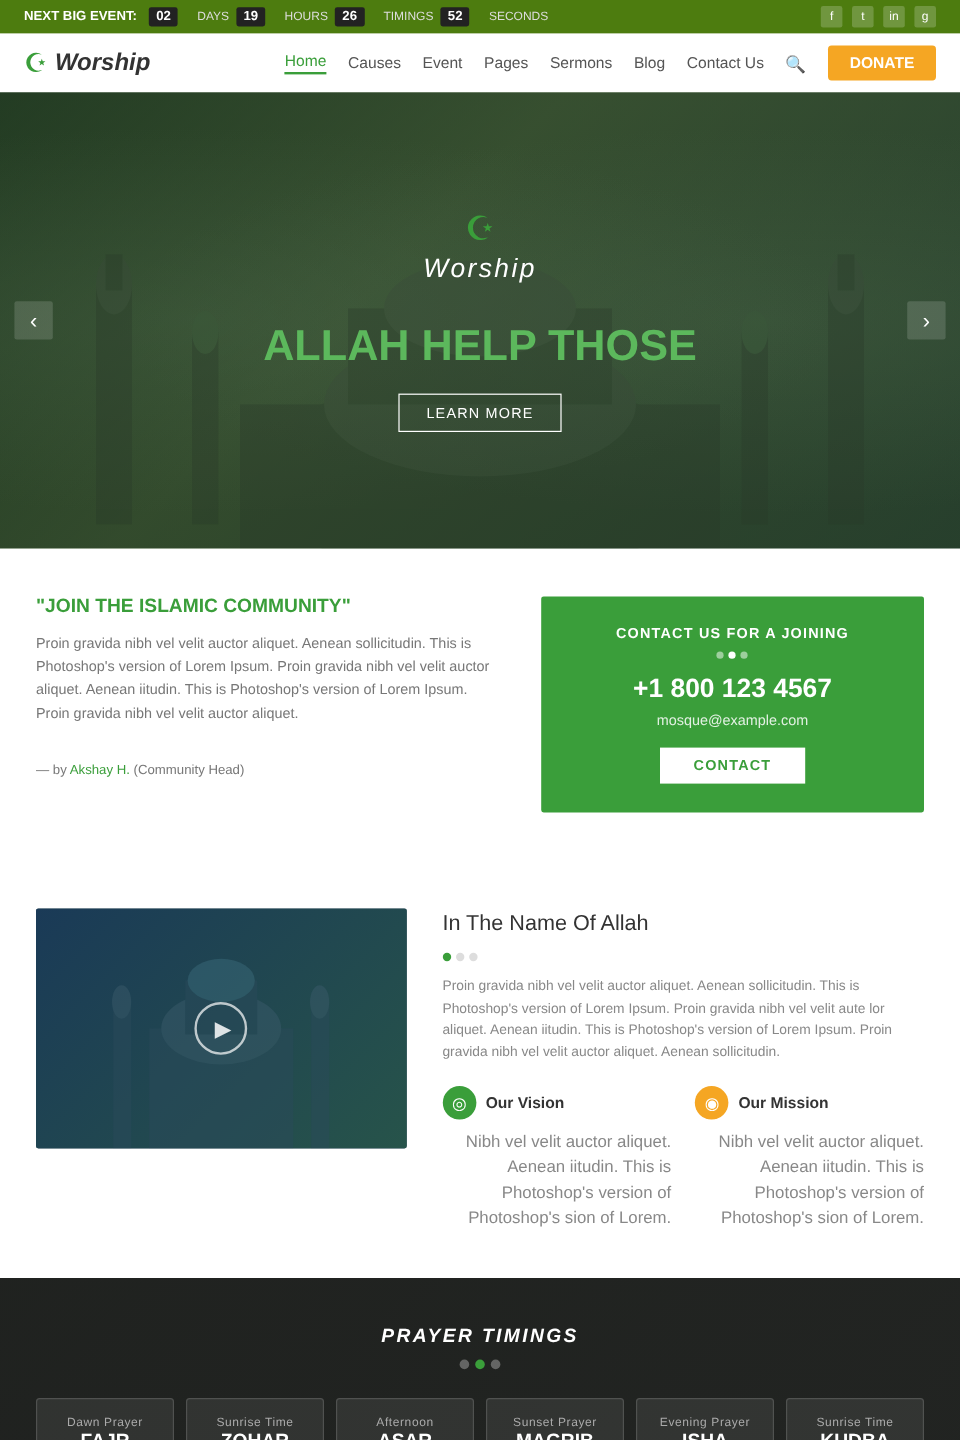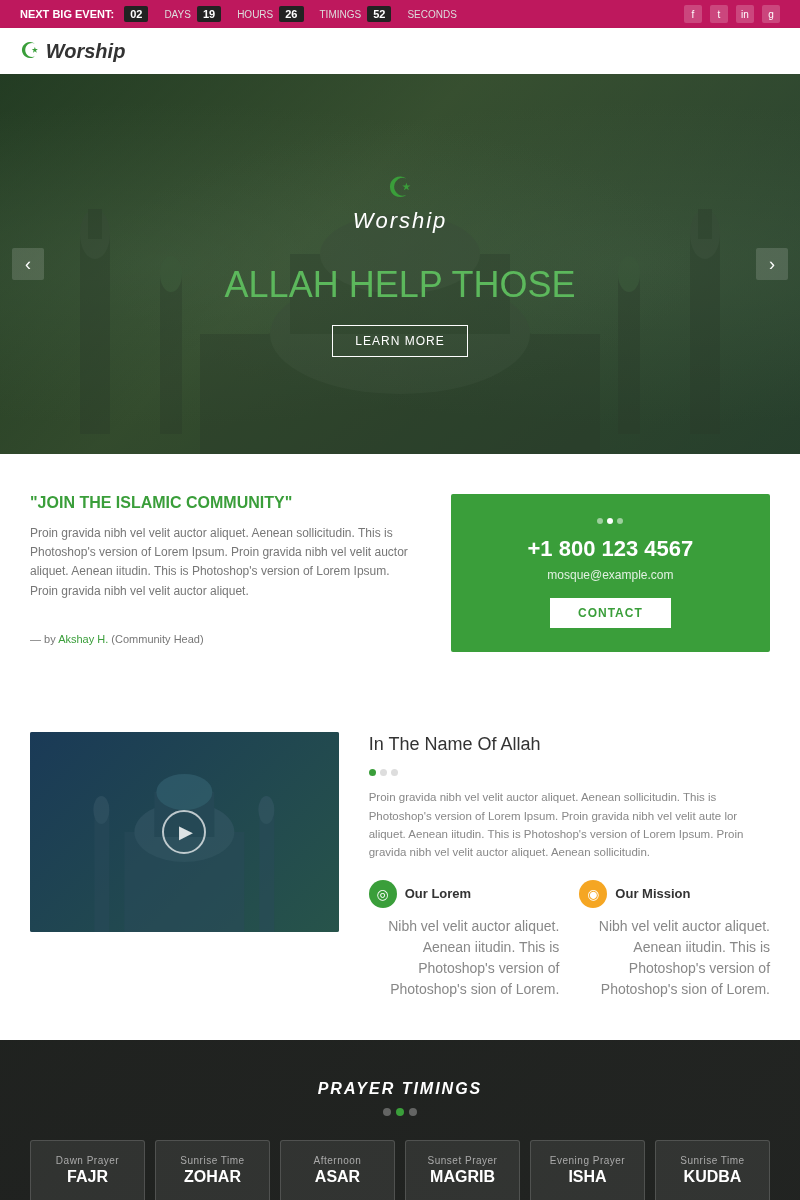--- a/index.html
+++ b/index.html
@@ -1,20 +1,20 @@
 <!DOCTYPE html>
 <html><head>
   <meta charset="utf-8">
   <style>
     * { margin: 0; padding: 0; box-sizing: border-box; }
     body { font-family: Arial, sans-serif; width: 800px; background: #fff; }
 
     
     .top-bar {
-      background: #be185d;
+      background: #4d7c0f;
       color: #fff;
       font-size: 11px;
       padding: 5px 20px;
       display: flex;
       align-items: center;
       justify-content: space-between;
     }
     .top-bar-left { display: flex; align-items: center; gap: 6px; }
     .top-bar-label { font-weight: bold; margin-right: 4px; }
     .countdown-item { display: flex; align-items: center; gap: 16px; }
@@ -55,21 +55,21 @@
     .hero-bg-detail {
       position: absolute; top: 0; left: 0; right: 0; bottom: 0;
       background: 
         radial-gradient(ellipse at 20% 50%, rgba(80,110,80,0.3) 0%, transparent 60%),
         radial-gradient(ellipse at 80% 50%, rgba(80,110,80,0.3) 0%, transparent 60%);
     }
     .hero-content { text-align: center; z-index: 2; }
     .hero-brand { display: flex; flex-direction: column; align-items: center; margin-bottom: 10px; }
     .hero-brand-icon { color: #3a9e3a; font-size: 28px; margin-bottom: 4px; }
     .hero-brand-text { color: #fff; font-size: 22px; font-style: italic; letter-spacing: 2px; }
-    .hero-headline { font-size: 36px; font-weight: normal; line-height: 1.2; margin-bottom: 8px; margin-top: 29px; }
+    .hero-headline { font-size: 36px; font-weight: bold; line-height: 1.2; margin-bottom: 8px; margin-top: 29px; }
     .hero-headline .green { color: #5cb85c; }
     .hero-headline .white { color: #fff; }
     .hero-headline .orange { color: #f5a623; }
     .hero-btn {
       border: 1px solid #fff; color: #fff; background: transparent;
       padding: 8px 22px; font-size: 12px; cursor: pointer; margin-top: 10px; letter-spacing: 1px;
     }
     .hero-arrow {
       position: absolute; top: 50%; transform: translateY(-50%);
       background: rgba(255,255,255,0.15); color: #fff; width: 32px; height: 32px;
@@ -179,20 +179,31 @@
     <div class="social-icon">in</div>
     <div class="social-icon">g</div>
   </div>
 </div>
 
 <nav class="navbar">
   <div class="logo">
     <span class="logo-icon">☪</span>
     <span class="logo-text">Worship</span>
   </div>
+  <div class="nav-links">
+    <a class="nav-link active">Home</a>
+    <a class="nav-link">Causes</a>
+    <a class="nav-link">Event</a>
+    <a class="nav-link">Pages</a>
+    <a class="nav-link">Sermons</a>
+    <a class="nav-link">Blog</a>
+    <a class="nav-link">Contact Us</a>
+    <span class="nav-search">🔍</span>
+    <button class="donate-btn">DONATE</button>
+  </div>
 </nav>
 
 <div class="hero">
   <div class="hero-bg-detail"></div>
 
   <svg style="position:absolute;bottom:0;left:0;width:100%;height:260px;opacity:0.35;" viewBox="0 0 800 260">
     <ellipse cx="400" cy="200" rx="200" ry="80" fill="#2a3a2a"></ellipse>
     <rect x="200" y="140" width="400" height="120" fill="#2a3a2a"></rect>
     <ellipse cx="400" cy="140" rx="130" ry="60" fill="#3a4a3a"></ellipse>
     <rect x="290" y="60" width="220" height="80" fill="#2a3a2a"></rect>
@@ -228,20 +239,21 @@
 
 <div class="community-section">
   <div class="community-text">
     <div class="community-title">"JOIN THE ISLAMIC COMMUNITY"</div>
     <p class="community-body">Proin gravida nibh vel velit auctor aliquet. Aenean sollicitudin. This is Photoshop's version of Lorem Ipsum. Proin gravida nibh vel velit auctor aliquet. Aenean iitudin. This is Photoshop's version of Lorem Ipsum. Proin gravida nibh vel velit auctor aliquet.</p>
     <p class="community-author">
       <span>— by </span><a>Akshay H.</a> <span>(Community Head)</span>
     </p>
   </div>
   <div class="contact-box">
+    <div class="contact-box-title">CONTACT US FOR A JOINING</div>
     <div class="contact-box-dots">
       <div class="dot"></div>
       <div class="dot active"></div>
       <div class="dot"></div>
     </div>
     <div class="contact-phone">+1 800 123 4567</div>
     <div class="contact-email">mosque@example.com</div>
     <button class="contact-btn">CONTACT</button>
   </div>
 </div>
@@ -272,21 +284,21 @@
     <div class="about-dots">
       <div class="about-dot active"></div>
       <div class="about-dot"></div>
       <div class="about-dot"></div>
     </div>
     <p class="about-body">Proin gravida nibh vel velit auctor aliquet. Aenean sollicitudin. This is Photoshop's version of Lorem Ipsum. Proin gravida nibh vel velit aute lor aliquet. Aenean iitudin. This is Photoshop's version of Lorem Ipsum. Proin gravida nibh vel velit auctor aliquet. Aenean sollicitudin.</p>
     <div class="about-features">
       <div class="feature">
         <div class="feature-header">
           <div class="feature-icon green">◎</div>
-          <span class="feature-label">Our Lorem</span>
+          <span class="feature-label">Our Vision</span>
         </div>
         <p class="feature-body">Nibh vel velit auctor aliquet. Aenean iitudin. This is Photoshop's version of Photoshop's sion of Lorem.</p>
       </div>
       <div class="feature">
         <div class="feature-header">
           <div class="feature-icon orange">◉</div>
           <span class="feature-label">Our Mission</span>
         </div>
         <p class="feature-body">Nibh vel velit auctor aliquet. Aenean iitudin. This is Photoshop's version of Photoshop's sion of Lorem.</p>
       </div>

